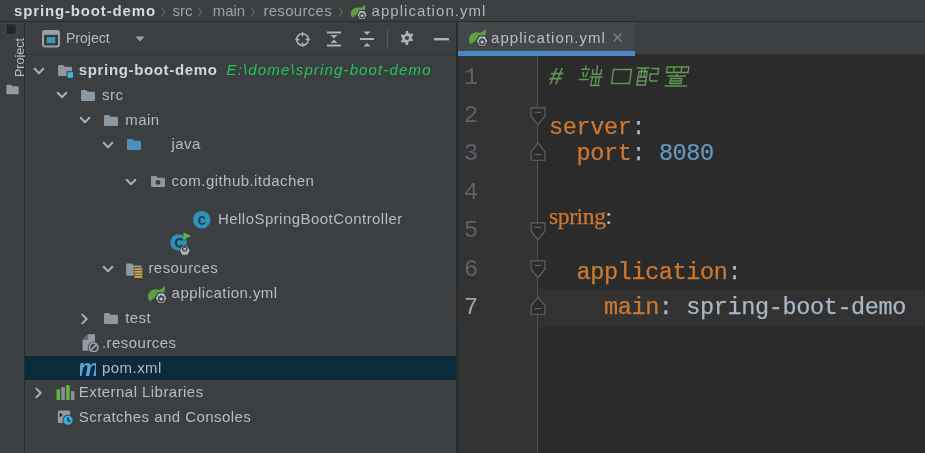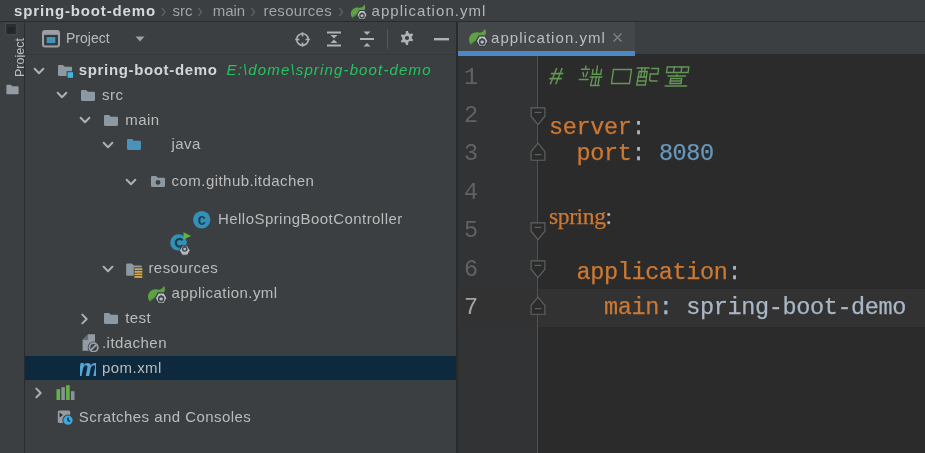--- a/index.html
+++ b/index.html
@@ -194,38 +194,39 @@
 <span class="rl" style="left:100.2px;">test</span>
 </div>
 <div class="row" style="top:308.8px;">
 <svg class="icon" style="left:54.5px;top:2.5px" width="19" height="19" viewBox="0 0 16.2 16.2">
         <path d="M2.2 6 L7.0 1 H12.8 V15.2 H2.2 Z" fill="#939ca4"></path>
         <path d="M2.2 6 L7.0 1 V6 Z" fill="#666e75"></path>
         <circle cx="11.6" cy="12.3" r="5" fill="#3c3f41"></circle>
         <circle cx="11.6" cy="12.3" r="3.6" fill="none" stroke="#99a2aa" stroke-width="1.5"></circle>
         <line x1="9.2" y1="14.7" x2="14.0" y2="9.9" stroke="#99a2aa" stroke-width="1.5"></line>
       </svg>
-<span class="rl" style="left:77.0px;">.itdachen</span>
+<span class="rl" style="left:77.0px;">.resources</span>
 </div>
 <div class="row" style="top:333.6px;background:#0d293e;">
 <svg class="icon" style="left:55.0px;top:4px" width="16" height="16" viewBox="0 0 16 16">
         <text x="-2.2" y="16" font-family="Liberation Sans,sans-serif" font-size="24.5" font-weight="bold" font-style="italic" fill="#55a5d6">m</text>
       </svg>
 <span class="rl" style="left:77.0px;">pom.xml</span>
 </div>
 <div class="row" style="top:358.4px;">
 <svg class="icon" style="left:7.5px;top:6.5px" width="11" height="12" viewBox="0 0 10 11">
         <polyline points="3,1.5 7,5.5 3,9.5" stroke="#aeb0b2" stroke-width="1.8" fill="none" stroke-linecap="round" stroke-linejoin="round"></polyline>
       </svg>
 <svg class="icon" style="left:31.3px;top:4px" width="19" height="16" viewBox="0 0 19 16">
         <rect x="0.5" y="5.199999999999999" width="3.6" height="11" fill="#62b543"></rect>
         <rect x="5.3" y="3.1999999999999993" width="3.6" height="13" fill="#87939a"></rect>
         <rect x="10.1" y="1.1999999999999993" width="3.6" height="15" fill="#62b543"></rect>
         <rect x="14.899999999999999" y="7.199999999999999" width="3.6" height="9" fill="#87939a"></rect>
       </svg>
+<span class="rl" style="left:53.8px;">External Libraries</span>
 </div>
 <div class="row" style="top:383.2px;">
 <svg class="icon" style="left:31.8px;top:4px" width="16" height="16" viewBox="0 0 16 16">
         <rect x="0.8" y="1.6" width="12.4" height="12.4" rx="1.5" fill="#939ca4"></rect>
         <path d="M2.6 3.4 L5.8 6 L2.6 8.6 Z" fill="#24272a"></path>
         <circle cx="11" cy="11.2" r="5.6" fill="#3c3f41"></circle>
         <circle cx="11" cy="11.2" r="4.6" fill="#3ba7dd"></circle>
         <path d="M11 8.6 V11.2 L13 12.6" stroke="#14303f" stroke-width="1.4" fill="none"></path>
       </svg>
 <span class="rl" style="left:53.8px;">Scratches and Consoles</span>

